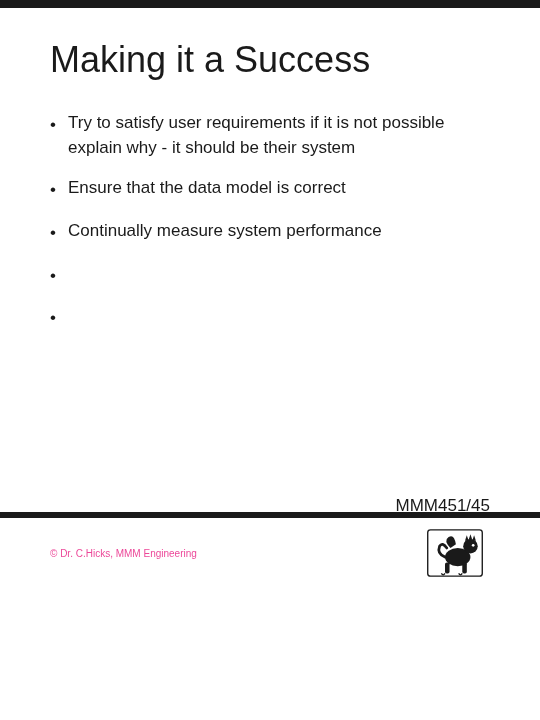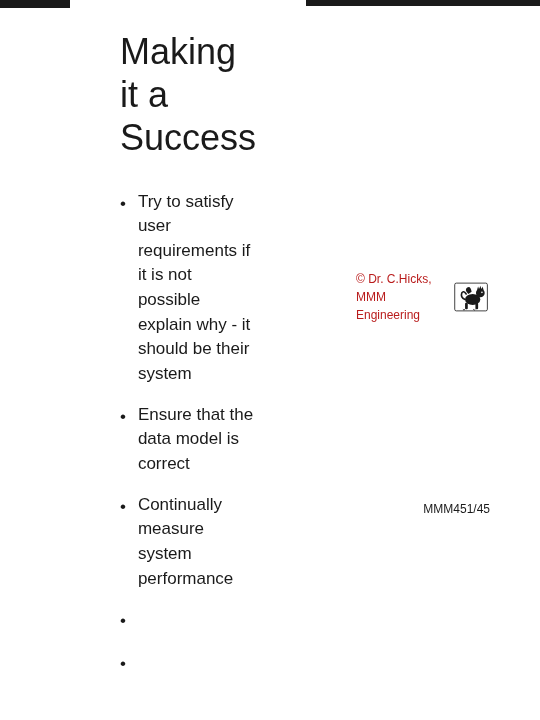--- a/index.html
+++ b/index.html
@@ -14,21 +14,21 @@
       background: #ffffff;
       font-family: Arial, Helvetica, sans-serif;
       overflow: hidden;
     }
 
     .page {
       width: 540px;
       height: 588px;
       position: relative;
       display: flex;
-      flex-direction: row;
+      flex-direction: column;
     }
 
     .top-border {
       height: 8px;
       background: #1a1a1a;
       width: 100%;
     }
 
     .main-content {
       flex: 1;
@@ -78,30 +78,30 @@
     .footer {
       border-top: 6px solid #1a1a1a;
       padding: 10px 50px;
       display: flex;
       align-items: center;
       justify-content: space-between;
       min-height: 60px;
     }
 
     .footer-text {
-      font-size: 12px;
-      color: #b91c1c;
+      font-size: 10px;
+      color: #ec4899;
       line-height: 1.5;
     }
 
     .slide-number {
       position: absolute;
       bottom: 72px;
       right: 50px;
-      font-size: 12px;
+      font-size: 17px;
       color: #1a1a1a;
     }
 
     .logo-svg {
       width: 70px;
       height: 50px;
     }
   </style>
 </head>
 <body>

